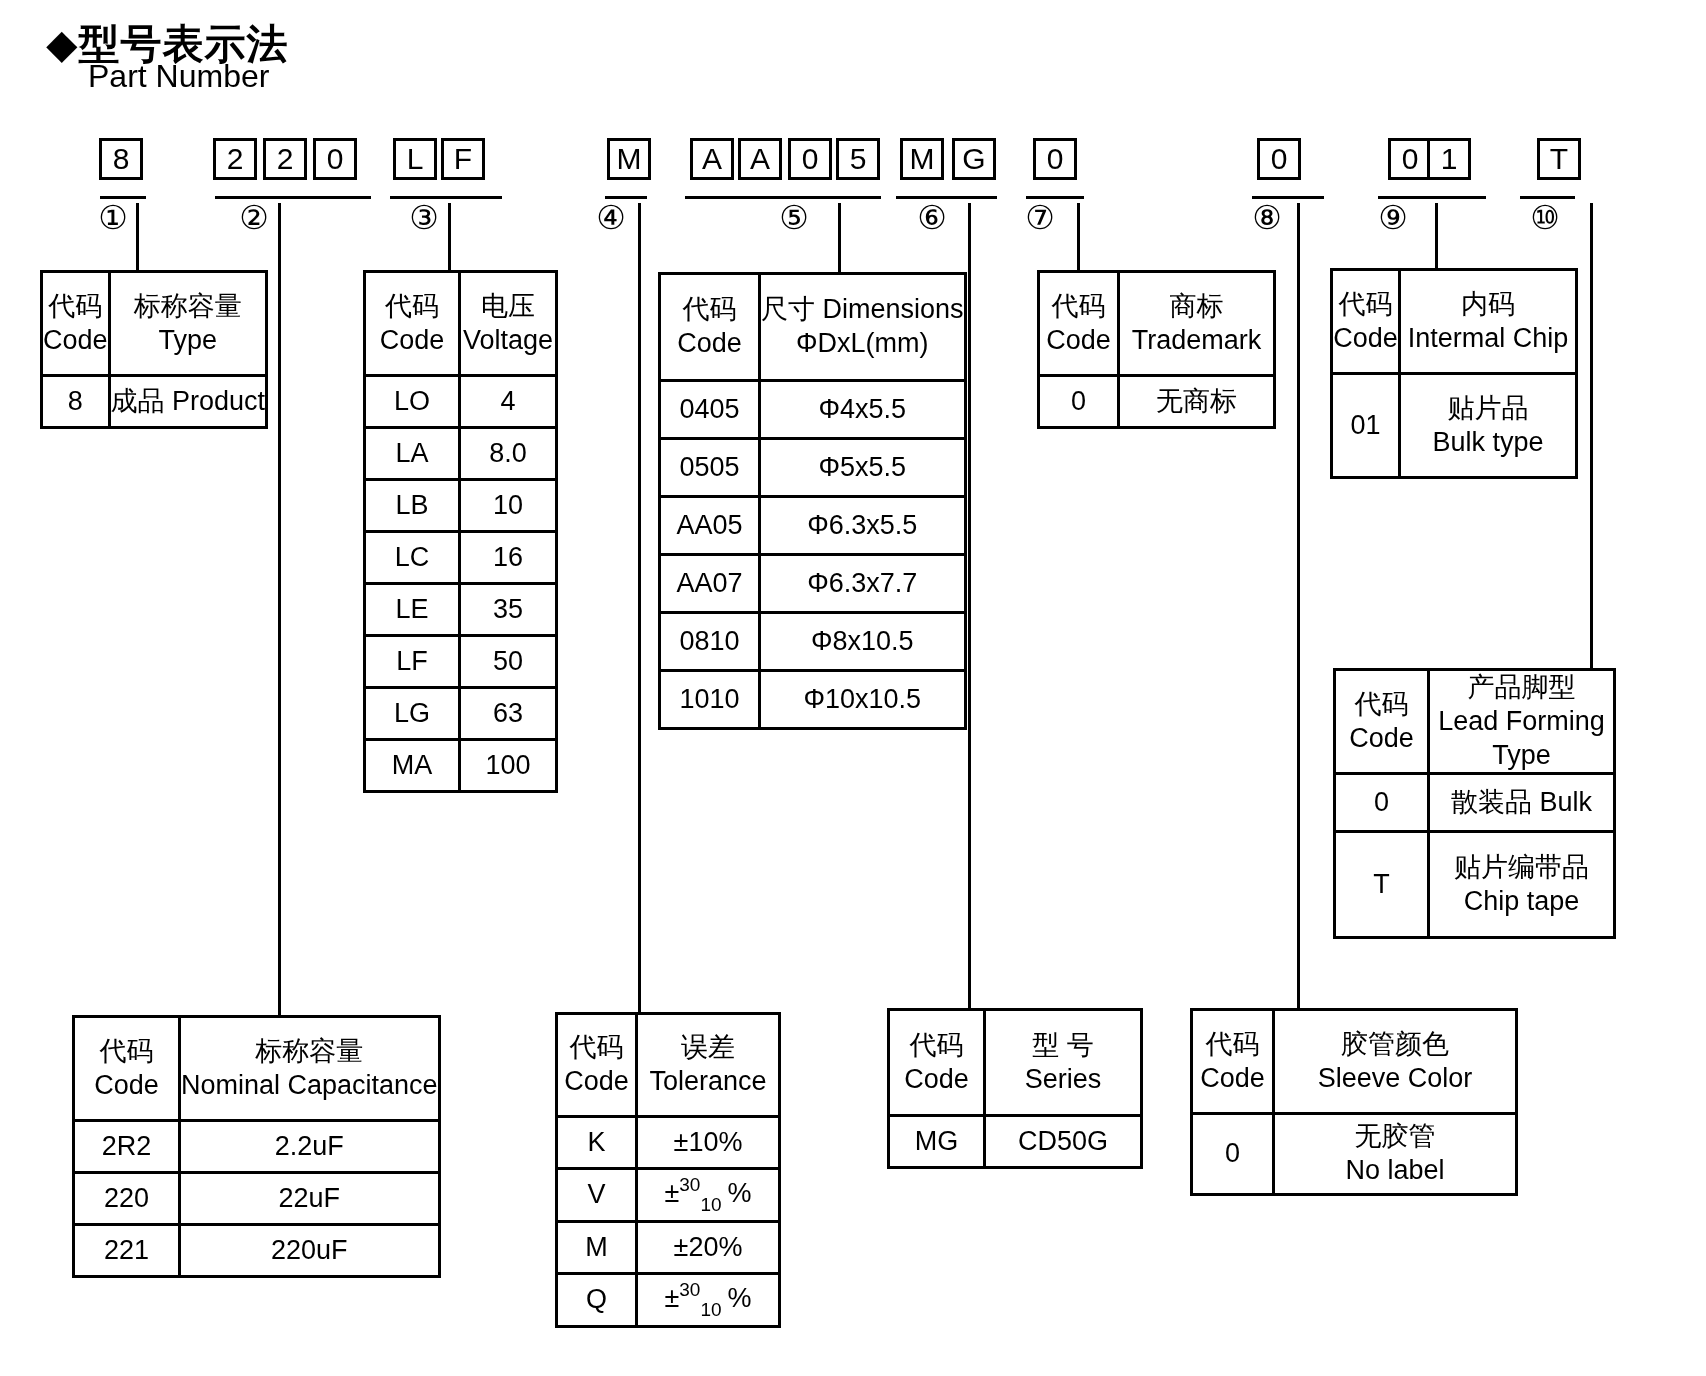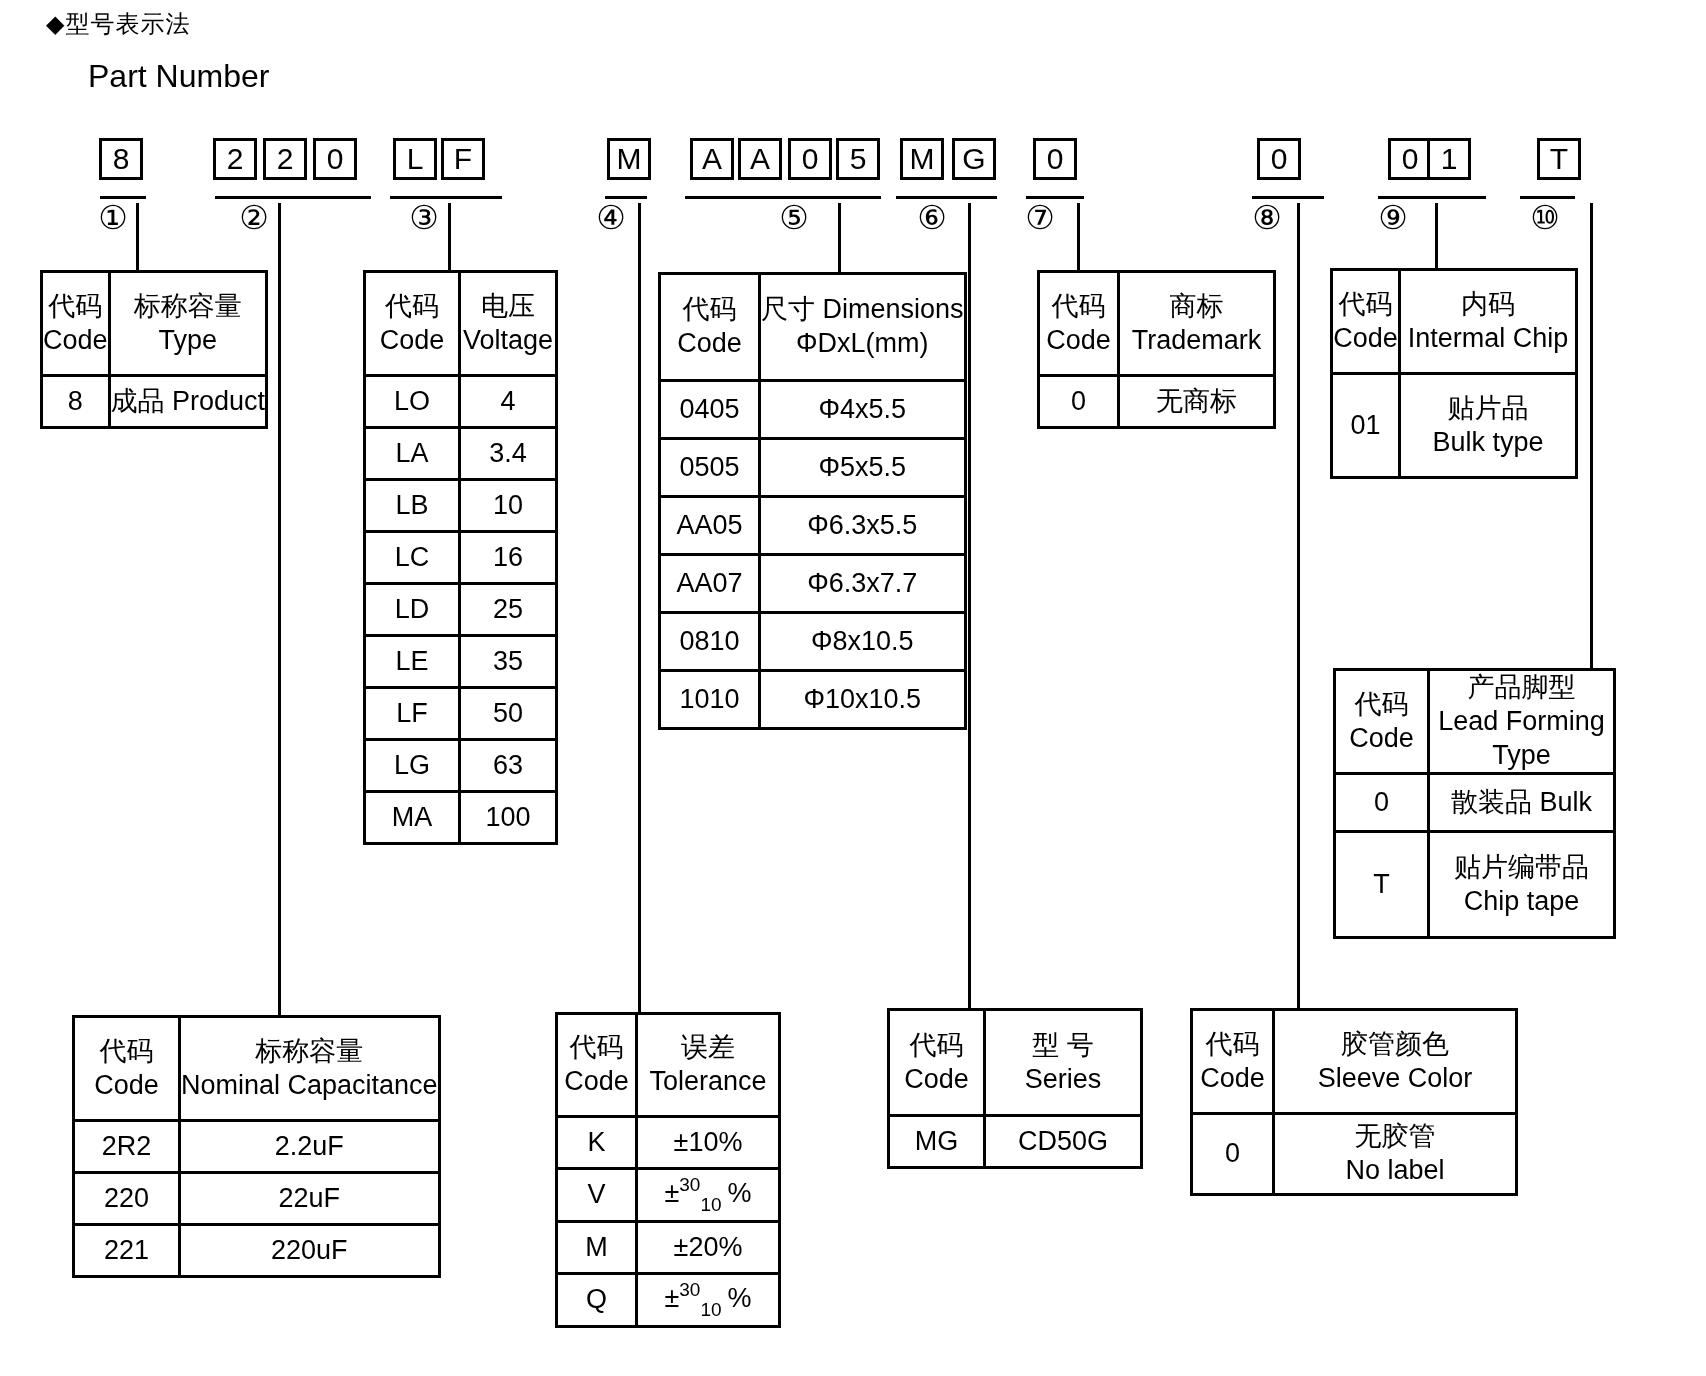--- a/index.html
+++ b/index.html
@@ -1,20 +1,20 @@
 <!DOCTYPE html>
 <html><head>
 <meta charset="utf-8">
 <style>
   html,body{margin:0;padding:0;background:#fff;}
   .page{
     position:relative;width:1706px;height:1376px;background:#ffffff;overflow:hidden;
     font-family:"Liberation Sans","DejaVu Sans",sans-serif;color:#000;
   }
-  .title-cn{position:absolute;left:46px;top:8px;font-size:24px;font-weight:400;letter-spacing:1px;}
+  .title-cn{position:absolute;left:46px;top:17px;font-size:41px;font-weight:700;letter-spacing:1px;}
   .title-en{position:absolute;left:88px;top:58px;font-size:32px;font-weight:500;}
   
   .pbox{
     position:absolute;top:138px;width:38px;height:36px;border:3px solid #000;
     font-size:30px;font-weight:500;display:flex;align-items:center;justify-content:center;
     background:#fff;
   }
   .uline{position:absolute;top:196px;height:3px;background:#000;}
   .mark{position:absolute;top:198px;width:36px;text-align:center;font-size:33px;}
   .vline{position:absolute;width:3px;background:#000;}
@@ -129,33 +129,29 @@
             <div>电压</div>
             <div>Voltage</div>
           </td>
     </tr>
     <tr style="height:52px">
           <td>LO</td>
           <td>4</td>
         </tr>
     <tr style="height:52px">
           <td>LA</td>
-          <td>3.4</td>
+          <td>8.0</td>
         </tr>
     <tr style="height:52px">
           <td>LB</td>
           <td>10</td>
         </tr>
     <tr style="height:52px">
           <td>LC</td>
           <td>16</td>
-        </tr>
-    <tr style="height:52px">
-          <td>LD</td>
-          <td>25</td>
         </tr>
     <tr style="height:52px">
           <td>LE</td>
           <td>35</td>
         </tr>
     <tr style="height:52px">
           <td>LF</td>
           <td>50</td>
         </tr>
     <tr style="height:52px">

